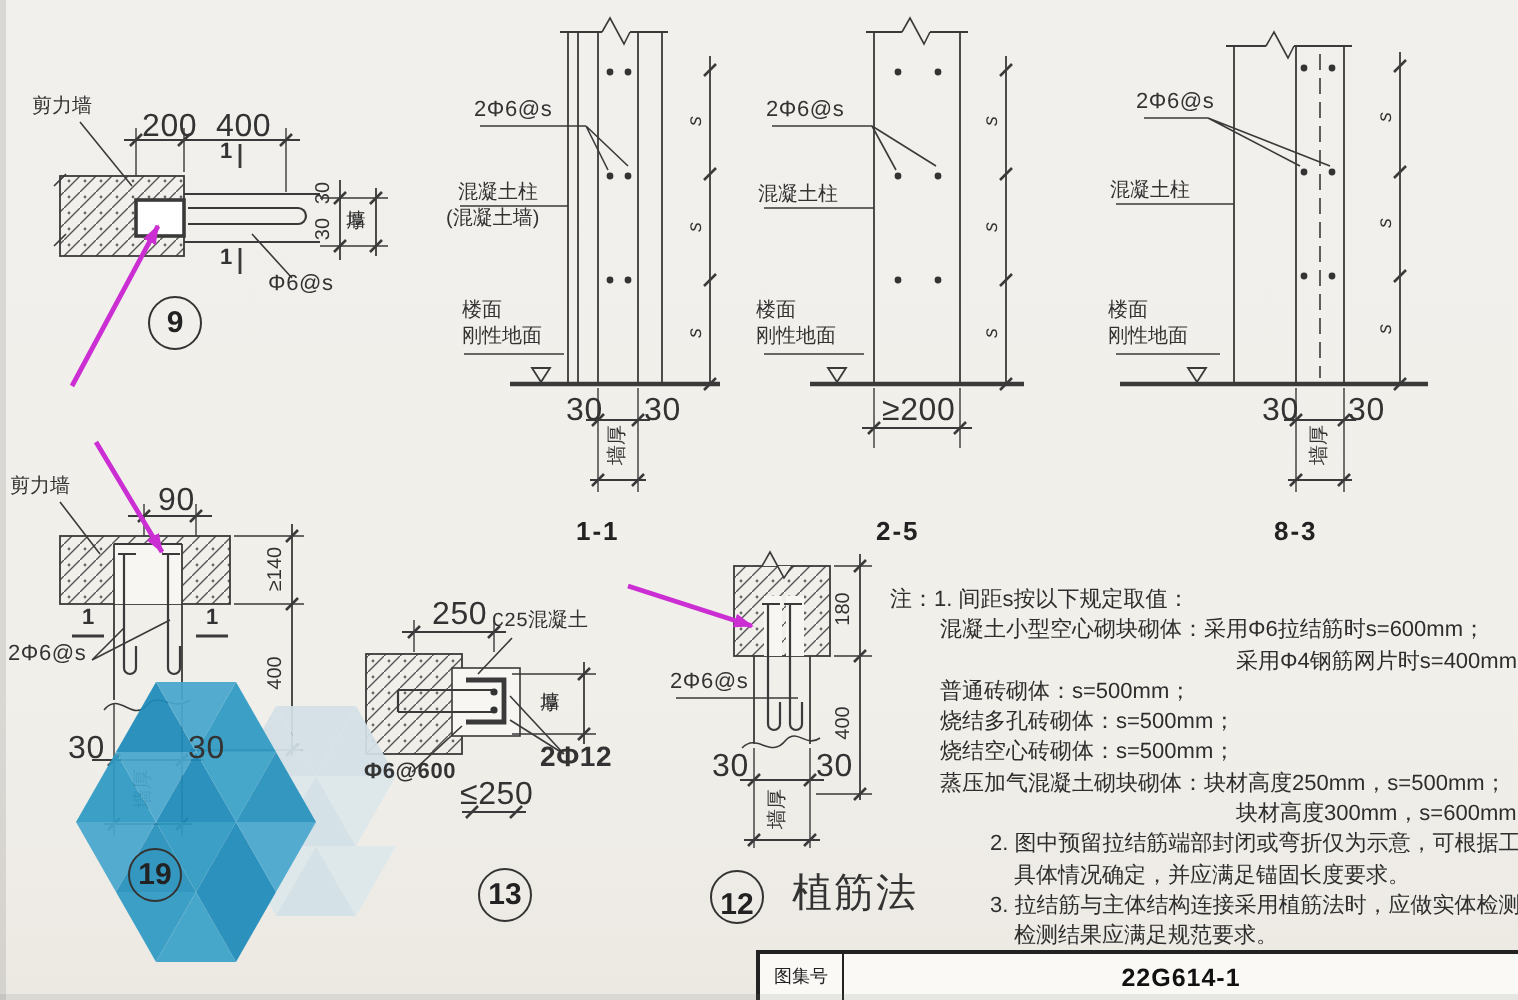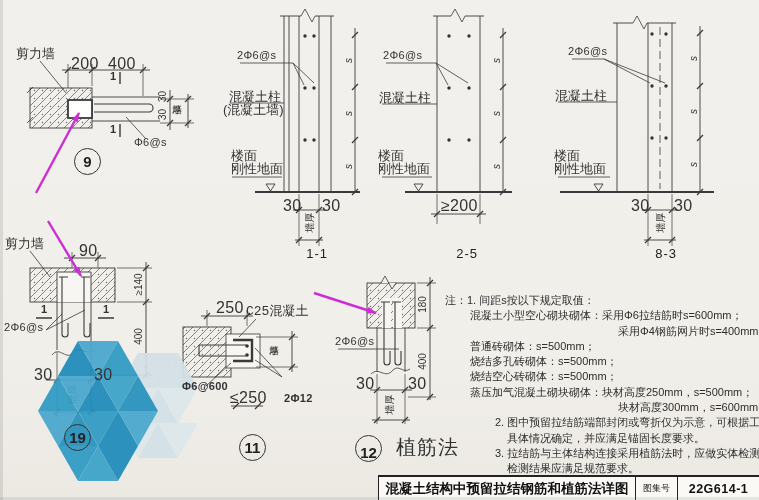--- a/index.html
+++ b/index.html
@@ -1,26 +1,26 @@
 <!DOCTYPE html>
 <html><head>
 <meta charset="utf-8">
 <style>
   html,body{margin:0;padding:0;}
   .canvas{
     position:relative;width:759px;height:500px;overflow:hidden;
     background:linear-gradient(180deg,#f2f0ec 0%,#f1efea 70%,#ece9e3 100%);
     font-family:"Liberation Sans", sans-serif;color:#3a3a3a;
   }
-  .lbl{position:absolute;font-size:13px;line-height:12px;white-space:nowrap;color:#333;}
+  .lbl{position:absolute;font-size:10px;line-height:12px;white-space:nowrap;color:#333;}
   .num{position:absolute;font-size:16px;line-height:11px;white-space:nowrap;color:#333;letter-spacing:0.3px;}
   .rot{position:absolute;font-size:10px;line-height:11px;white-space:nowrap;color:#333;width:34px;text-align:center;transform:rotate(-90deg);}
   .rots{position:absolute;font-size:10px;font-style:italic;line-height:11px;color:#333;width:12px;text-align:center;transform:rotate(-90deg);}
   .stack{position:absolute;font-size:9.5px;line-height:10px;color:#333;writing-mode:vertical-rl;text-orientation:upright;letter-spacing:1px;}
-  .sectitle{position:absolute;font-size:13px;font-weight:normal;letter-spacing:1px;color:#222;width:40px;text-align:right;}
+  .sectitle{position:absolute;font-size:13px;font-weight:bold;letter-spacing:1px;color:#222;width:40px;text-align:left;margin-top:12px;}
   .badge{position:absolute;width:27px;height:27px;border:1.6px solid #333;border-radius:50%;
     display:flex;align-items:center;justify-content:center;font-size:15px;font-weight:bold;color:#222;box-sizing:border-box;}
   svg{position:absolute;left:0;top:0;}
   .notes{position:absolute;left:433px;top:293px;width:330px;font-size:11px;line-height:15.3px;color:#2e2e2e;}
   .notes div{white-space:nowrap;}
   .ml0{margin-left:12px;}
   .ml1{margin-left:37px;}
   .ml2{margin-left:185px;}
   .ml3{margin-left:62px;}
   .ml4{margin-left:74px;}
@@ -293,25 +293,25 @@
   <div class="rot" style="left:121px;top:331px;">400</div>
   <div class="num" style="left:34px;top:369px;">30</div>
   <div class="num" style="left:94px;top:369px;">30</div>
   <div class="badge" style="left:64px;top:424px;">
       <span>19</span>
     </div>
 
   <div class="num" style="left:216px;top:302px;">250</div>
   <div class="lbl" style="left:246px;top:306px;font-family:Liberation Mono, monospace;">C25混凝土</div>
   <div class="stack" style="left:269px;top:338px;">墙厚</div>
-  <div class="num" style="left:284px;top:373px;font-size:11px;font-weight:bold;margin-top:20px;">2Φ12</div>
+  <div class="num" style="left:270px;top:373px;font-size:14px;font-weight:bold;">2Φ12</div>
   <div class="num" style="left:170px;top:381px;font-size:11px;font-weight:bold;margin-left:12px;">Φ6@600</div>
   <div class="num" style="left:230px;top:392px;">≤250</div>
   <div class="badge" style="left:239px;top:434px;">
-      <span>11</span>
+      <span>13</span>
     </div>
 
   <div class="num" style="left:335px;top:336px;font-size:11px;">2Φ6@s</div>
   <div class="rot" style="left:405px;top:299px;">180</div>
   <div class="rot" style="left:405px;top:356px;">400</div>
   <div class="num" style="left:356px;top:378px;">30</div>
   <div class="num" style="left:408px;top:378px;">30</div>
   <div class="rot" style="left:372px;top:399px;">墙厚</div>
   <div class="badge" style="left:355px;top:435px;align-items:flex-end;">
       <span>12</span>
@@ -335,20 +335,19 @@
 
   <svg width="759" height="500">
     <g stroke="#cb2ed2" stroke-width="2.4" fill="none">
       <path d="M36,193 L79,113" marker-end="url(#ah)"></path>
       <path d="M48,221 L81,276" marker-end="url(#ah)"></path>
       <path d="M314,293 L376,313" marker-end="url(#ah)"></path>
     </g>
   </svg>
 
   <div class="titlebar">
-    <div class="tb-title">混凝土结构中预留拉结钢筋和植筋法详图</div>
     <div class="tb-cell tb-atlas">图集号</div>
     <div class="tb-cell tb-no">22G614-1</div>
   </div>
 
   <div class="edgeL"></div>
   <div class="edgeB"></div>
 </div>
 
 </body></html>

